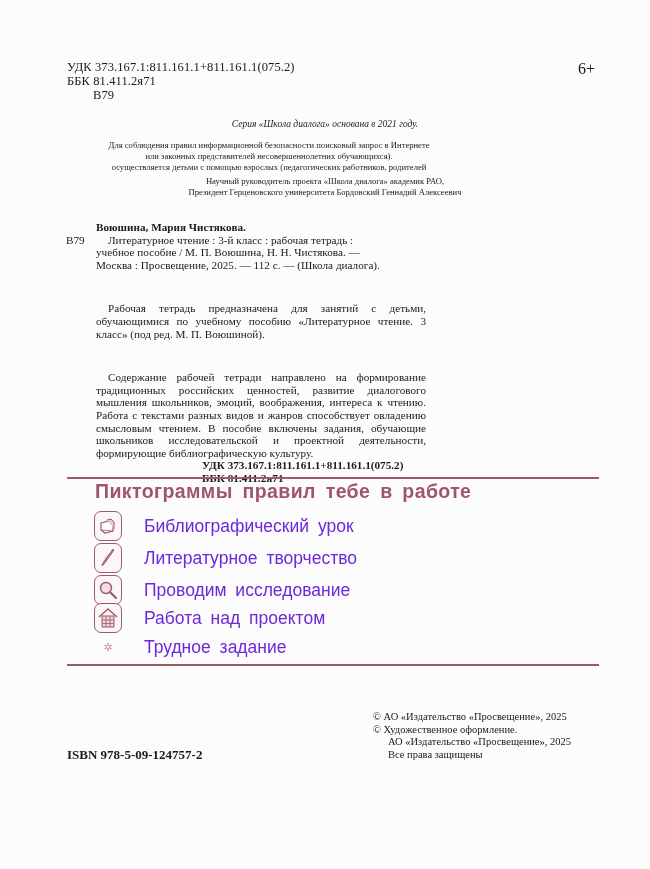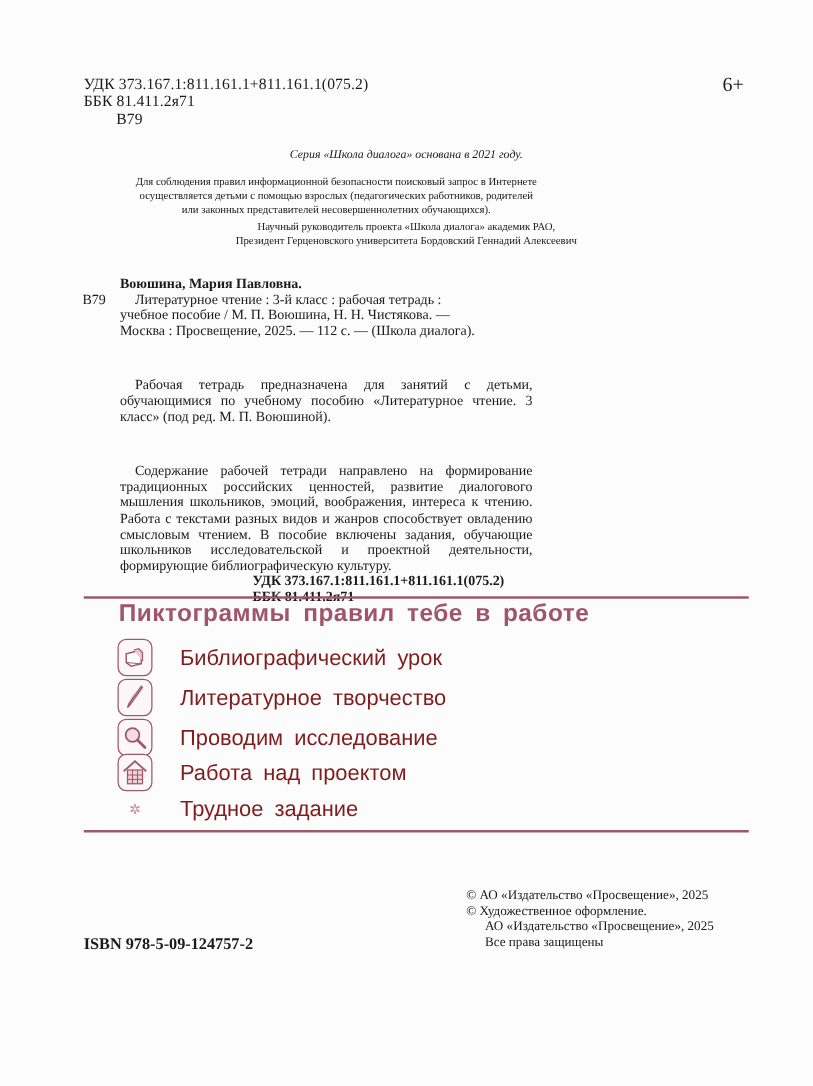--- a/index.html
+++ b/index.html
@@ -31,21 +31,21 @@
 
   .rule { left: 67px; width: 532px; height: 1.5px; background: #9c5a68; }
   #rule-top { top: 477px; }
   #rule-bottom { top: 664px; }
 
   #picto-title { left: 95px; top: 480px; font-size: 19.5px; font-weight: bold; color: #a0566a; letter-spacing: 0.4px; word-spacing: 4px; white-space: nowrap; }
 
   .picto-row { left: 94px; height: 30px; display: flex; align-items: center; }
   .picto-icon { width: 28px; height: 30px; border: 1.6px solid #9c5a68; border-radius: 7px; display: flex; align-items: center; justify-content: center; background: #fbf6f7; }
   .picto-icon svg { width: 22px; height: 22px; }
-  .picto-label { margin-left: 22px; font-size: 17.5px; color: #7f1d1d; word-spacing: 4px; white-space: nowrap; }
+  .picto-label { margin-left: 22px; font-size: 17.5px; color: #6d28d9; word-spacing: 4px; white-space: nowrap; }
   .star { width: 28px; text-align: center; color: #c98a9a; font-size: 11px; }
 
   #isbn-bottom { left: 67px; top: 747px; font-size: 13px; font-weight: bold; }
   #copyright { left: 373px; top: 711px; font-size: 10.5px; line-height: 12.5px; }
   #copyright .line { white-space: nowrap; }
   #copyright .ind { padding-left: 15px; }
 </style>
 </head>
 <body>
 
@@ -53,31 +53,31 @@
   <div>УДК 373.167.1:811.161.1+811.161.1(075.2)</div>
   <div>ББК 81.411.2я71</div>
   <div class="indent">В79</div>
 </div>
 <div id="age" class="abs serif">6+</div>
 
 <div id="series" class="abs serif">Серия «Школа диалога» основана в 2021 году.</div>
 
 <div id="safety" class="abs serif">
   <div>Для соблюдения правил информационной безопасности поисковый запрос в Интернете</div>
+  <div>или законных представителей несовершеннолетних обучающихся).</div>
   <div>осуществляется детьми с помощью взрослых (педагогических работников, родителей</div>
-  <div>или законных представителей несовершеннолетних обучающихся).</div>
 </div>
 
 <div id="supervisor" class="abs serif">
   <div>Научный руководитель проекта «Школа диалога» академик РАО,</div>
   <div>Президент Герценовского университета Бордовский Геннадий Алексеевич</div>
 </div>
 
 <div id="biblio" class="abs serif">
-  <div class="author">Воюшина, Мария Павловна.</div>
+  <div class="author">Воюшина, Мария Чистякова.</div>
   <div class="code">В79</div>
   <div class="p first">Литературное чтение : 3-й класс : рабочая тетрадь :</div>
   <div class="p">учебное пособие / М. П. Воюшина, Н. Н. Чистякова. —</div>
   <div class="p">Москва : Просвещение, 2025. — 112 с. — (Школа диалога).</div>
   <div class="p ind">Рабочая тетрадь предназначена для занятий с детьми, обучающимися по учебному пособию «Литературное чтение. 3 класс» (под ред. М. П. Воюшиной).</div>
   <div class="p ind">Содержание рабочей тетради направлено на формирование традиционных российских ценностей, развитие диалогового мышления школьников, эмоций, воображения, интереса к чтению. Работа с текстами разных видов и жанров способствует овладению смысловым чтением. В пособие включены задания, обучающие школьников исследовательской и проектной деятельности, формирующие библиографическую культуру.</div>
   <div class="class">УДК 373.167.1:811.161.1+811.161.1(075.2)</div>
   <div class="class">ББК 81.411.2я71</div>
 </div>
 

